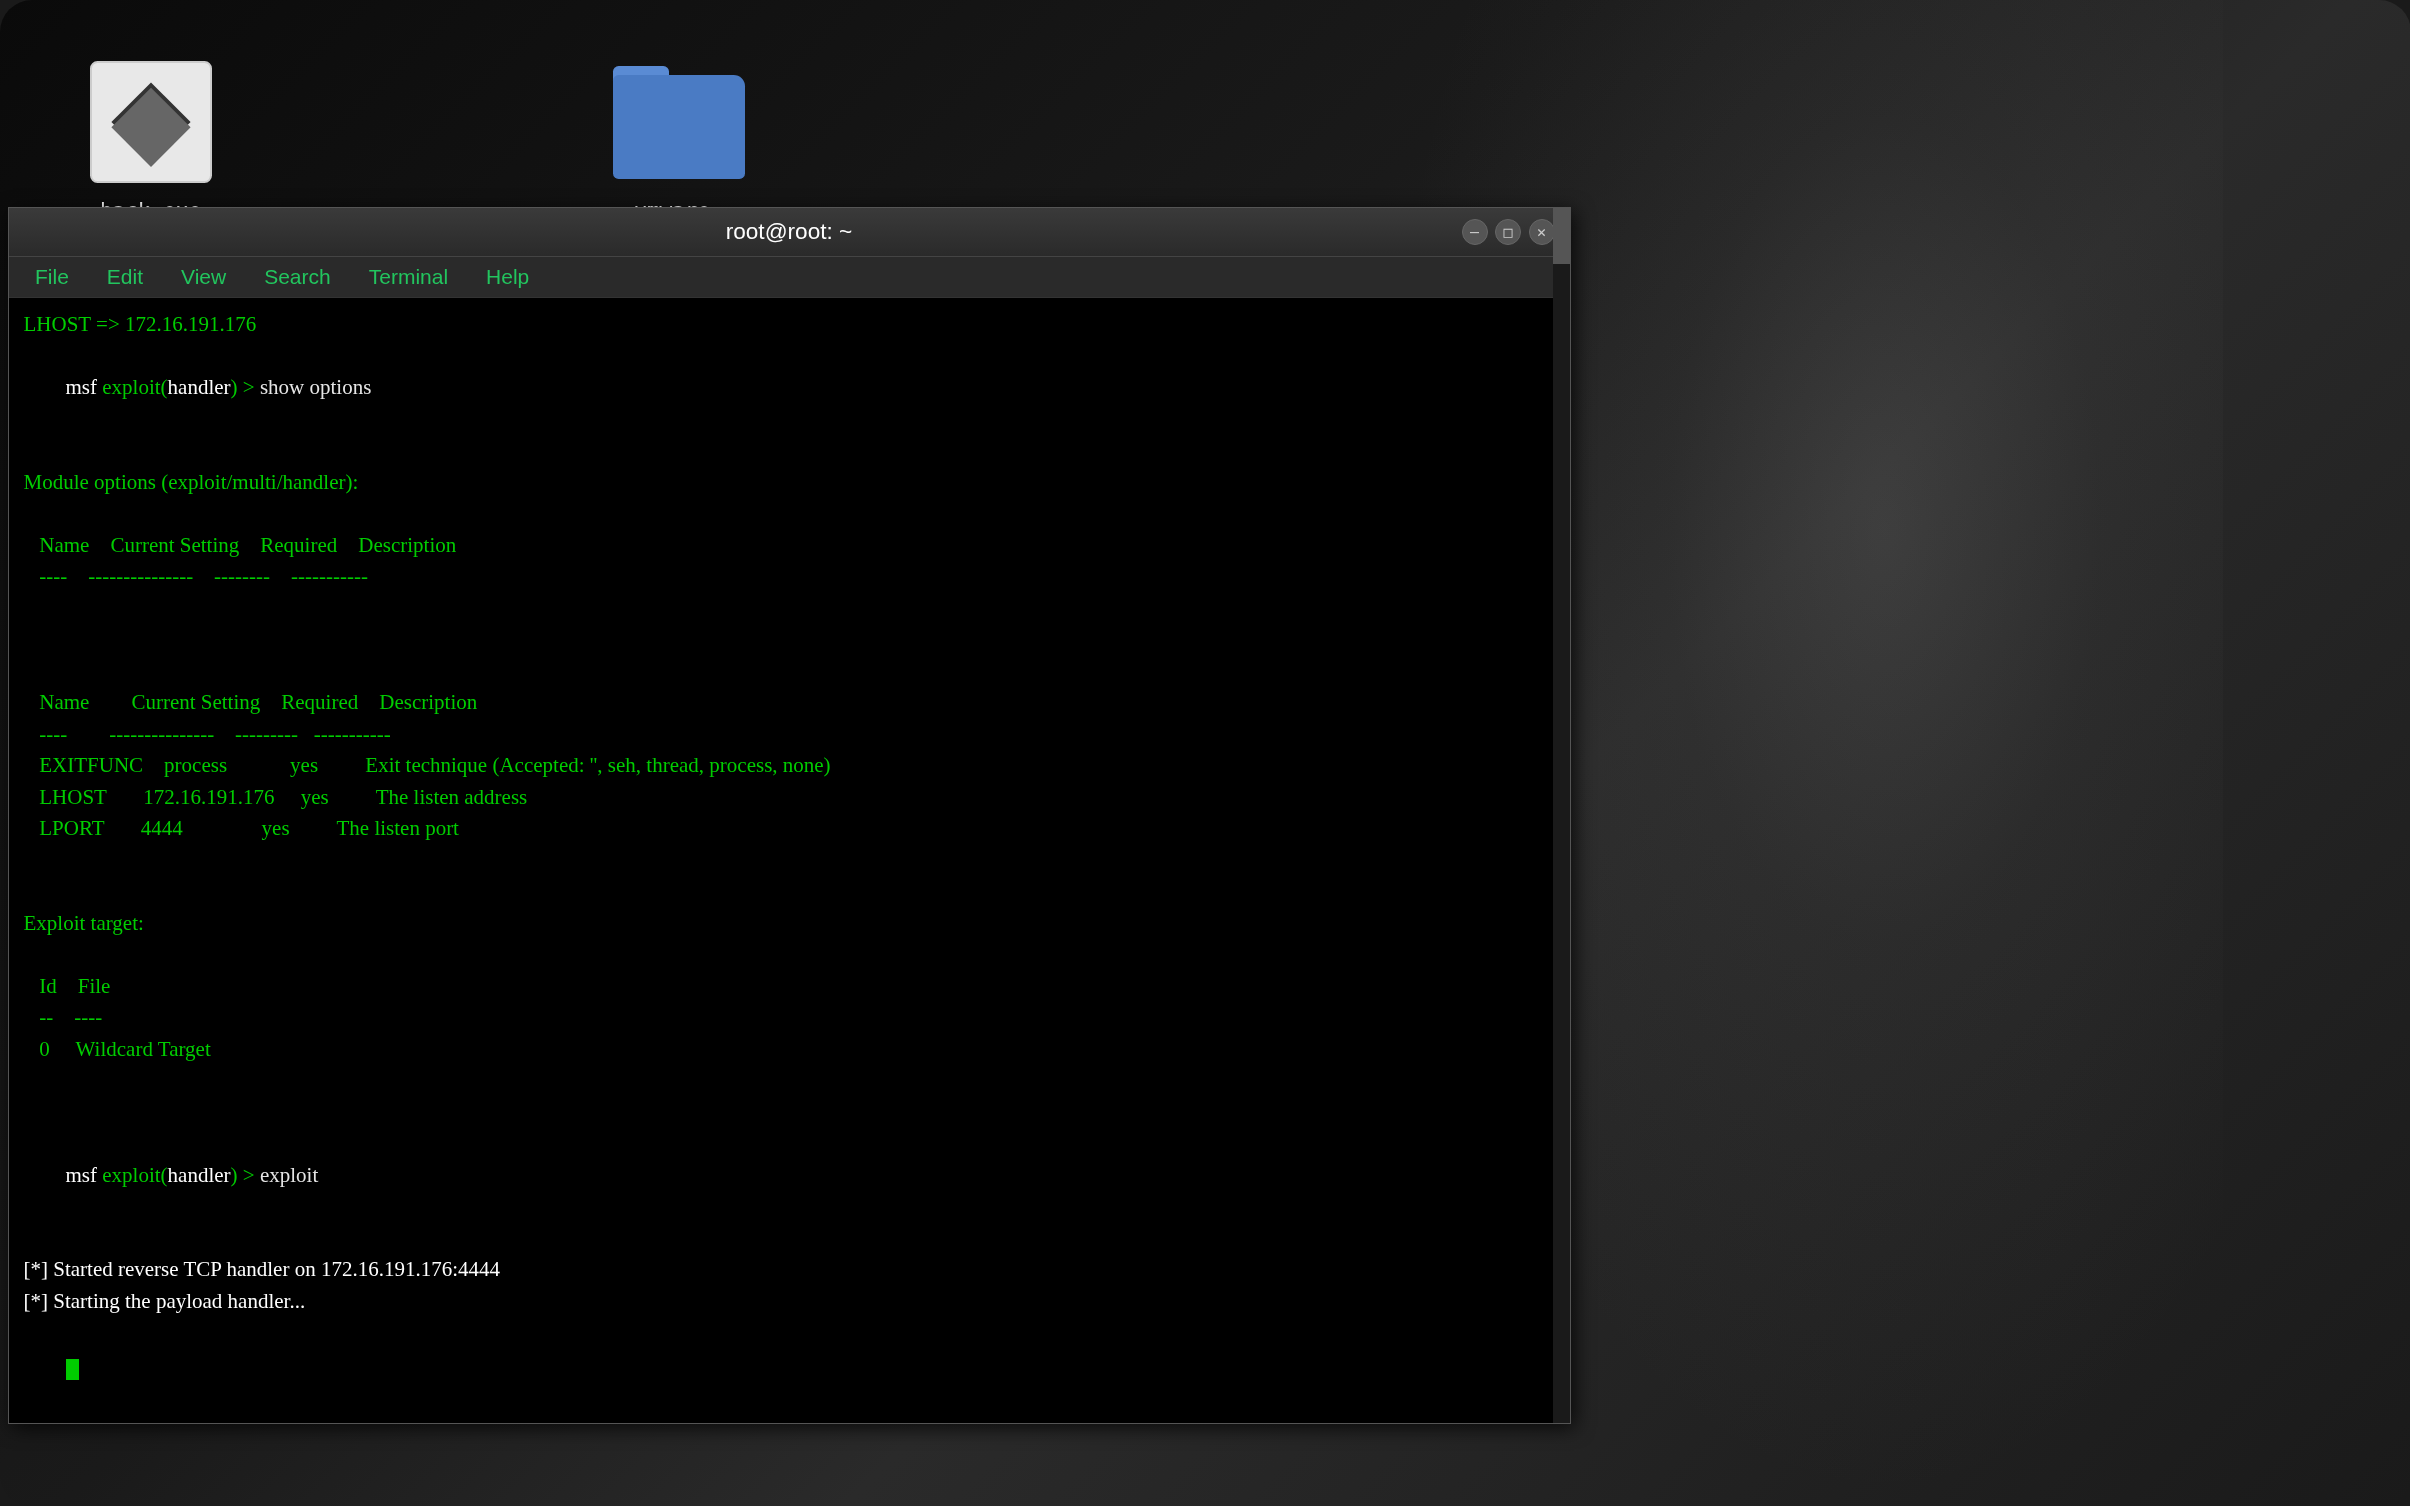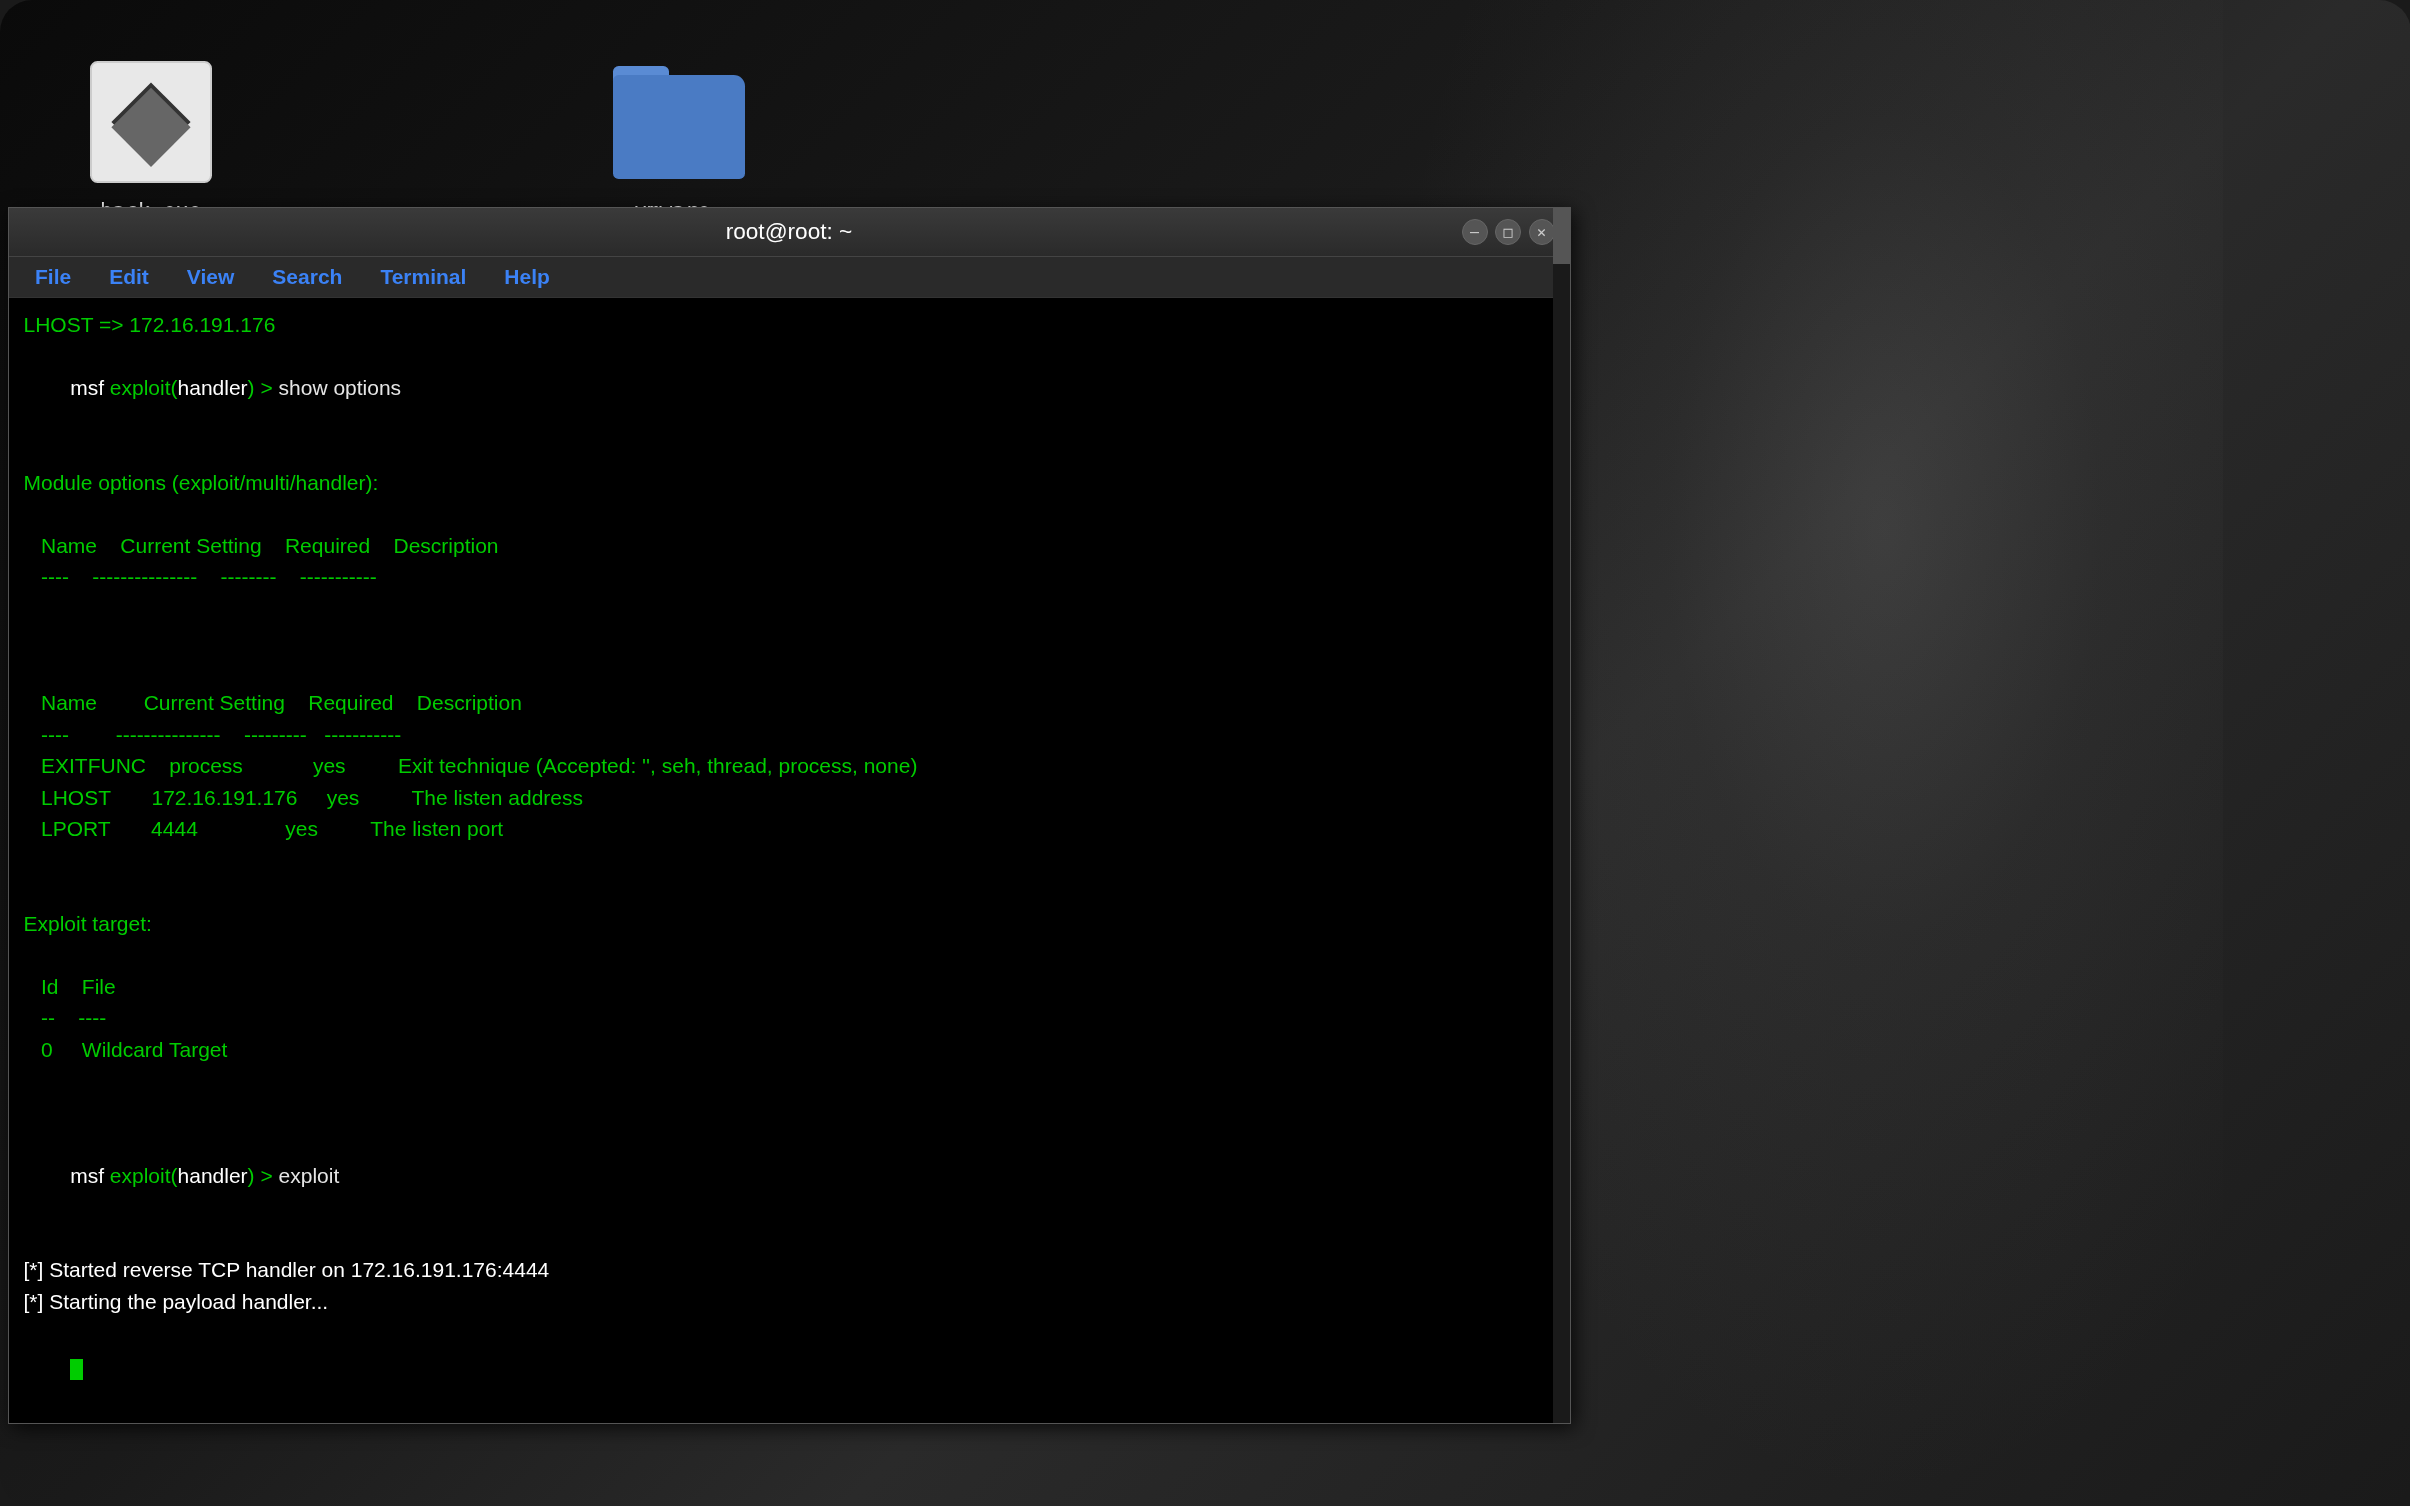--- a/index.html
+++ b/index.html
@@ -179,41 +179,40 @@
       background: #2a2a2a;
       height: 41px;
       display: flex;
       align-items: center;
       gap: 0;
       padding: 0 7.5px;
       border-bottom: 0.9px solid #333;
     }
 
     .menu-item {
-      color: #3b82f6;
+      color: #22c55e;
       font-size: 21px;
       font-family: sans-serif;
       padding: 7.5px 19px;
       cursor: pointer;
-      font-weight: bold;
     }
 
     
     .terminal-content {
       background: #000000;
       padding: 11.3px 15px;
       min-height: 753px;
       overflow: hidden;
     }
 
     .terminal-line {
       font-size: 21px;
       line-height: 1.5;
       white-space: pre;
-      font-family: Liberation Sans, sans-serif;
+      font-family: Liberation Serif, serif;
     }
 
     .color-green { color: #00cc00; }
     .color-bright-green { color: #ffffff; }
     .color-white { color: #e5e5e5; }
     .handler-text { color: #ffffff; margin-top: 32px; }
 
     
     .scrollbar {
       position: absolute;

